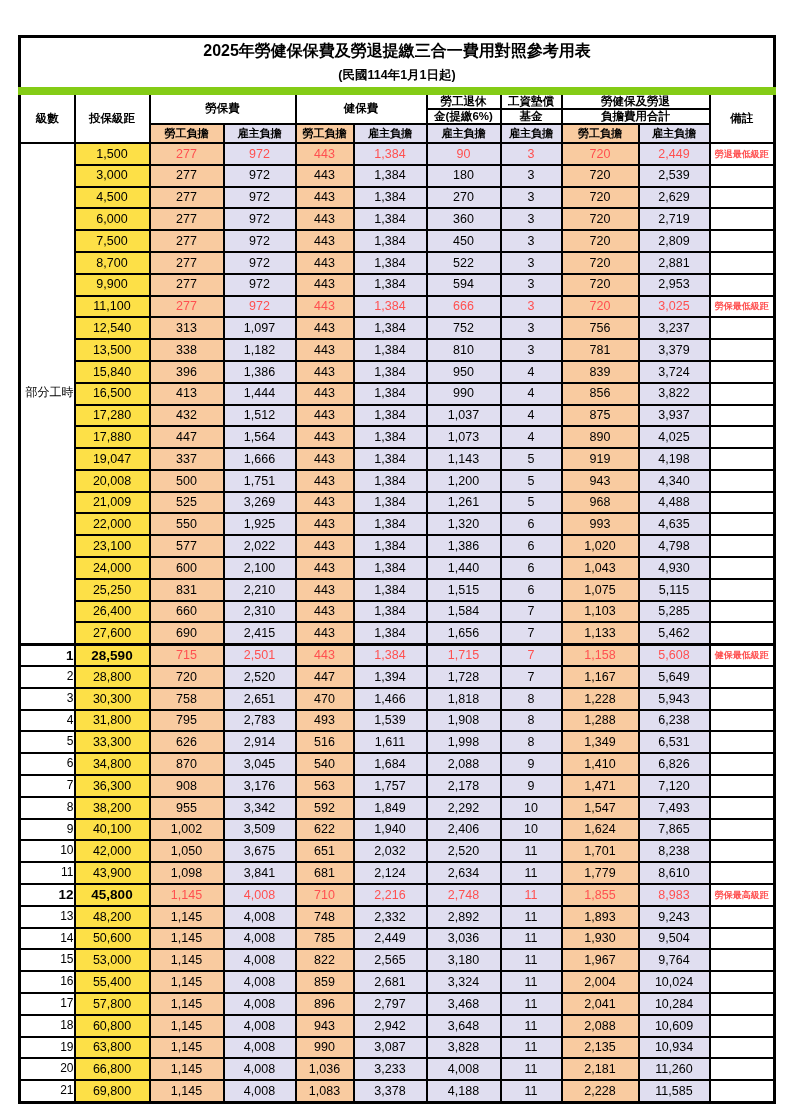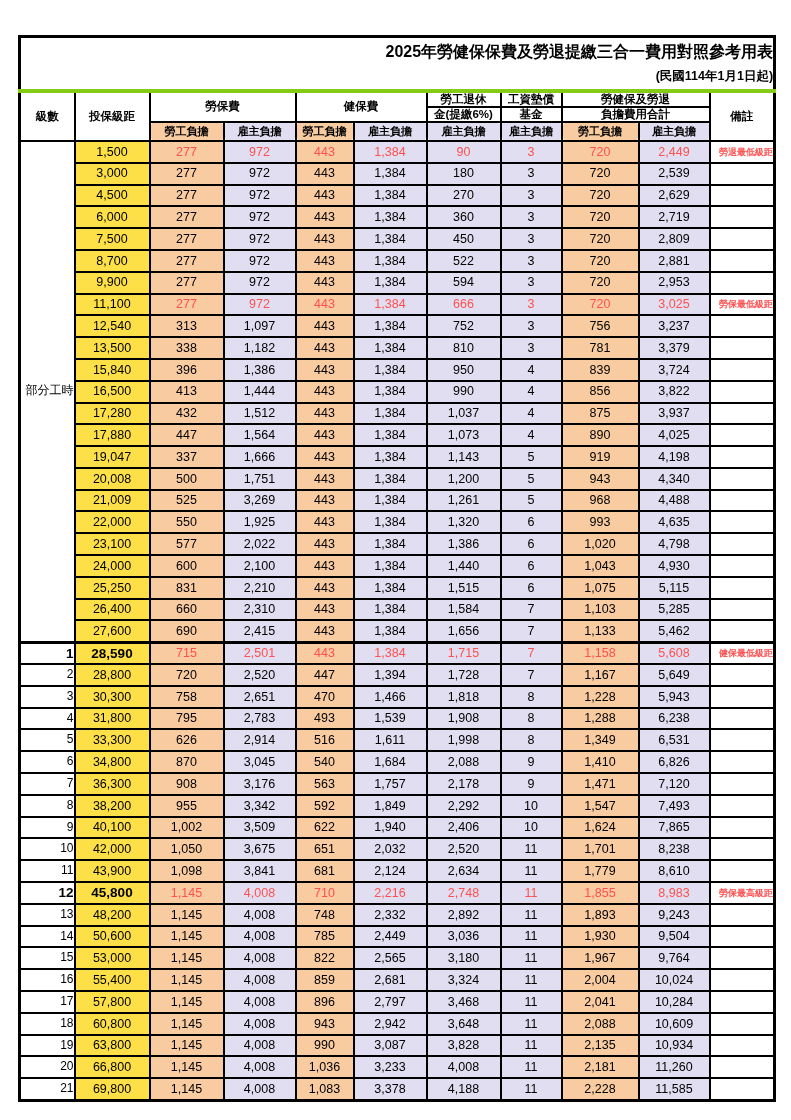--- a/index.html
+++ b/index.html
@@ -13,32 +13,32 @@
     position:absolute; left:18px; top:35px; width:755px;
     border-collapse:collapse; table-layout:fixed;
     border:3px solid #000;
   }
   .fee-table td, .fee-table th {
     border:2px solid #000;
     text-align:center; vertical-align:middle;
     padding:0; overflow:hidden; white-space:nowrap;
     line-height:1.15;
   }
-  tr.title-row th { height:54px; border-bottom:4px solid #84cc16;text-align:right; }
+  tr.title-row th { height:54px; border-bottom:8px solid #84cc16; }
   .title-main { font-size:16px; font-weight:700; display:block; }
   .title-sub  { font-size:12.5px; font-weight:700; display:block; margin-top:8px; }
   tr.h1 th, tr.h2 th { height:14px; font-size:11.5px; font-weight:700; }
-  tr.h3 th { height:19px; font-size:11px; font-weight:700;border-radius:6px; }
+  tr.h3 th { height:19px; font-size:11px; font-weight:700; }
   .emp { background:#F9CBA0; }
   .er  { background:#E0DEF0; }
   tbody tr { height:21.8px; }
   tbody td { font-size:12.5px; }
   td.level-cell { font-size:12px; background:#fff;text-align:right; }
   td.salary-cell { font-size:12.5px; background:#fde047; }
-  td.remark-cell { font-size:9px; font-weight:700; color:#FF5050; background:#fff;text-align:right; }
+  td.remark-cell { font-size:9px; font-weight:700; color:#FF5050; background:#fff; }
   tr.red-row td.val, tr.red-row td.remark-cell { color:#FF5050; }
   tr.bold-row td.level-cell, tr.bold-row td.salary-cell { font-weight:700; font-size:13.5px; }
   tr.thick-top td { border-top:3px solid #000; }
 </style>
 </head>
 <body>
 
 <table class="fee-table">
   <colgroup>
     <col style="width:55px">

